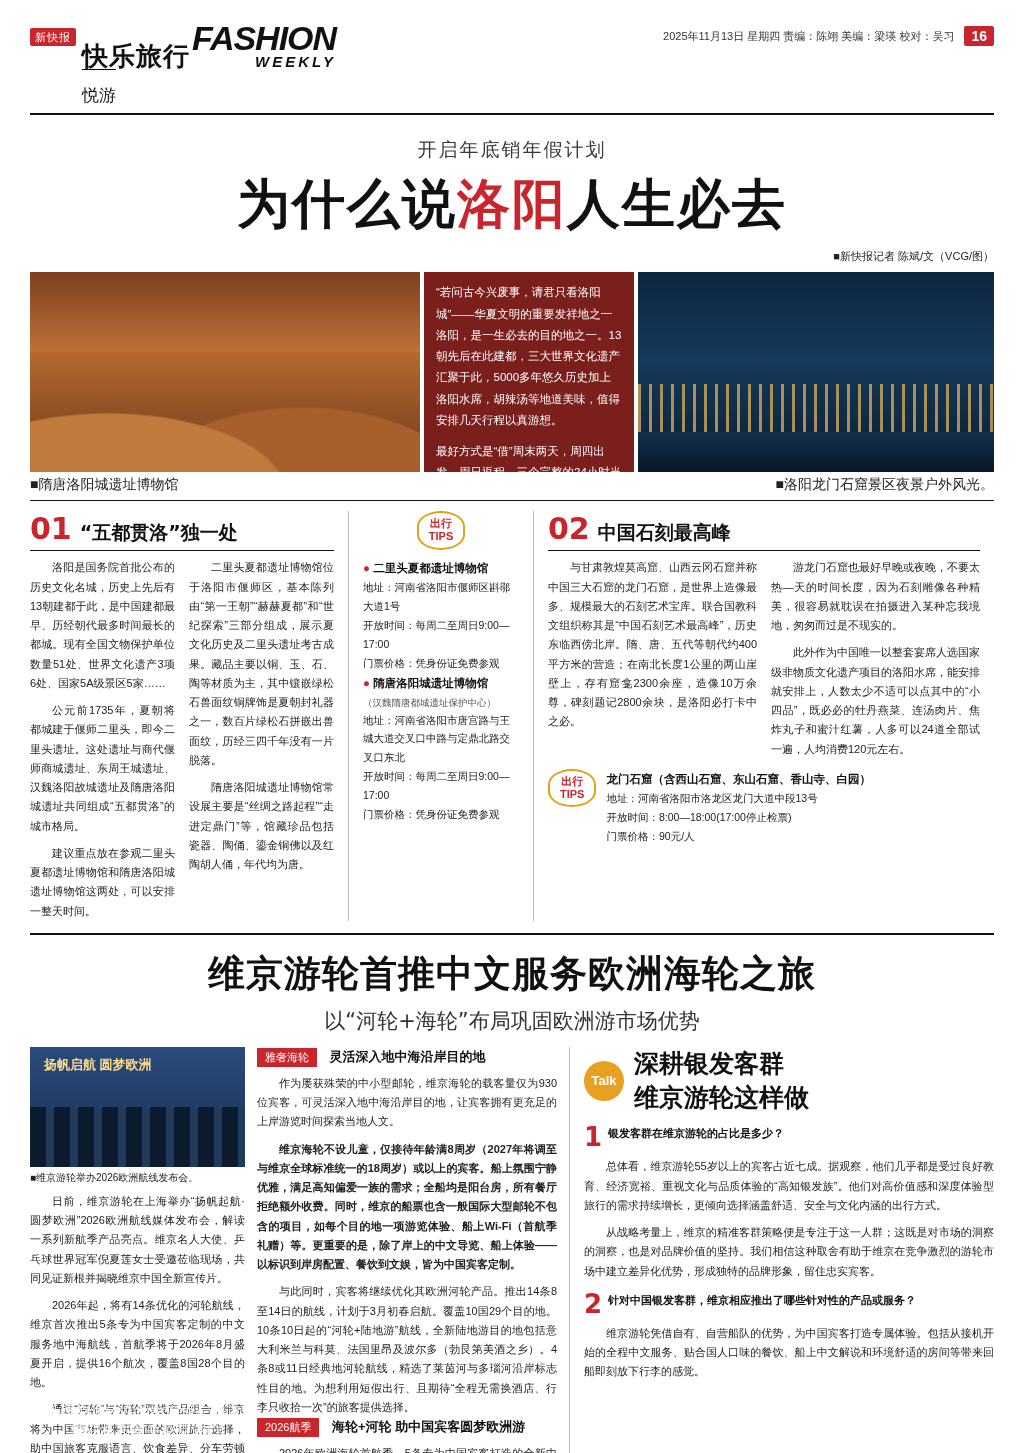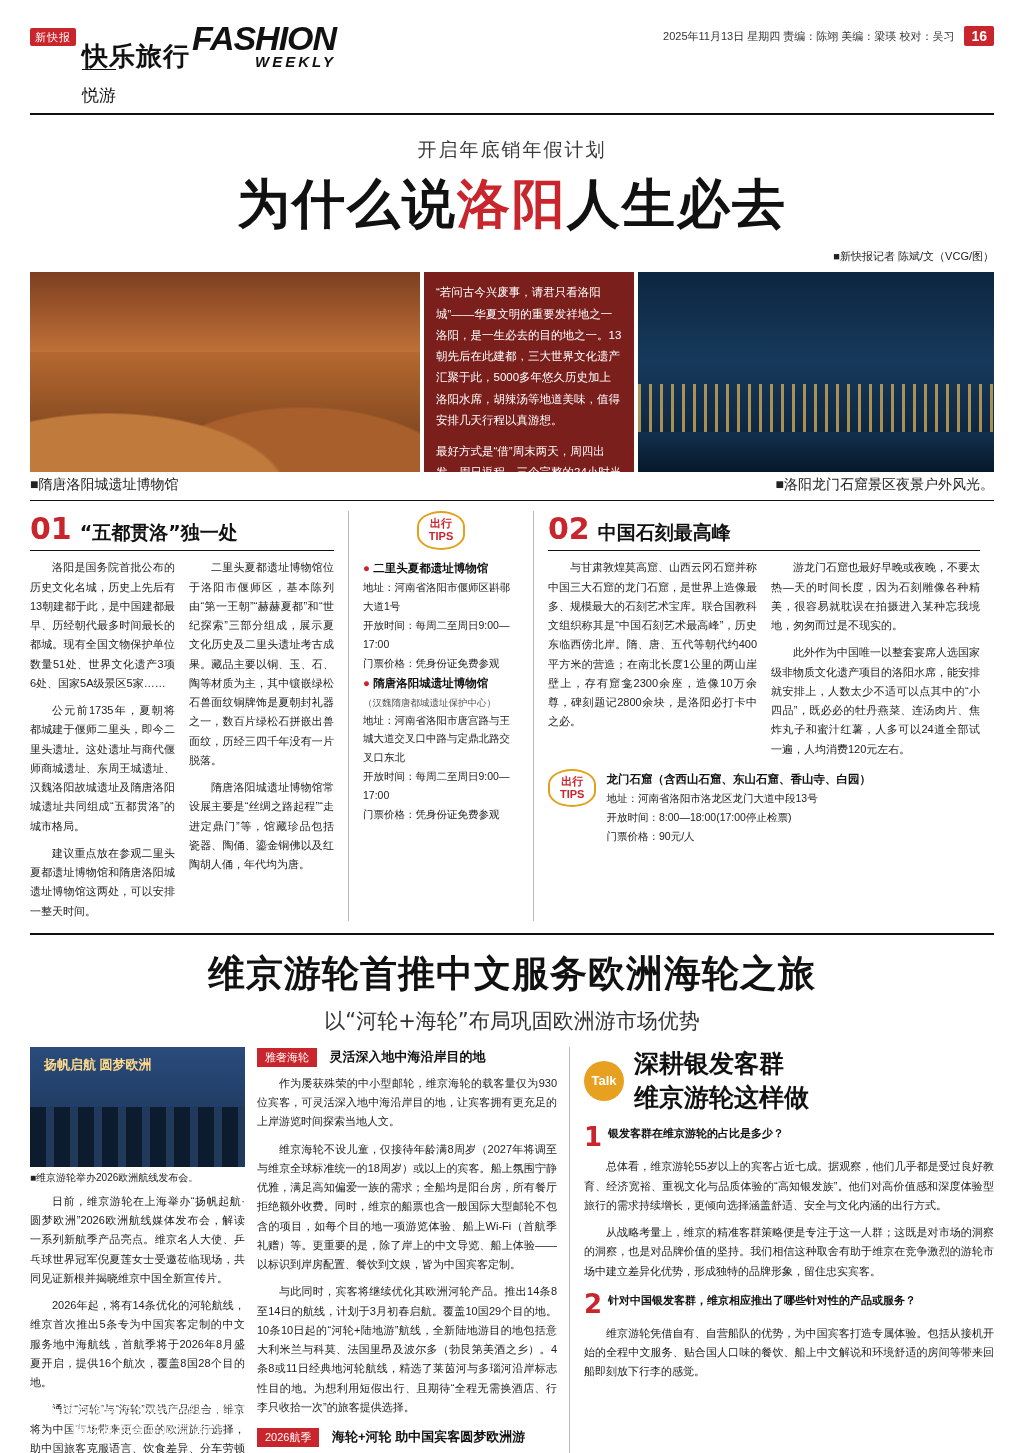--- a/index.html
+++ b/index.html
@@ -199,24 +199,24 @@
 
     </div>
 
     <div style="flex:0 0 300px;">
       <div>
         <span class="tagred">雅奢海轮</span>
         <span class="subhead">灵活深入地中海沿岸目的地</span>
       </div>
       <div class="body">
         <p style="margin:0 0 8px 0;text-indent:2em;">作为屡获殊荣的中小型邮轮，维京海轮的载客量仅为930位宾客，可灵活深入地中海沿岸目的地，让宾客拥有更充足的上岸游览时间探索当地人文。</p>
-        <p style="margin:8px 0 8px 0;text-indent:2em;">维京海轮不设儿童，仅接待年龄满8周岁（2027年将调至与维京全球标准统一的18周岁）或以上的宾客。船上氛围宁静优雅，满足高知偏爱一族的需求；全船均是阳台房，所有餐厅拒绝额外收费。同时，维京的船票也含一般国际大型邮轮不包含的项目，如每个目的地一项游览体验、船上Wi-Fi（首航季礼赠）等。更重要的是，除了岸上的中文导览、船上体验——以标识到岸房配置、餐饮到文娱，皆为中国宾客定制。</p>
+        <p style="margin:8px 0 8px 0;text-indent:2em;font-weight:bold;">维京海轮不设儿童，仅接待年龄满8周岁（2027年将调至与维京全球标准统一的18周岁）或以上的宾客。船上氛围宁静优雅，满足高知偏爱一族的需求；全船均是阳台房，所有餐厅拒绝额外收费。同时，维京的船票也含一般国际大型邮轮不包含的项目，如每个目的地一项游览体验、船上Wi-Fi（首航季礼赠）等。更重要的是，除了岸上的中文导览、船上体验——以标识到岸房配置、餐饮到文娱，皆为中国宾客定制。</p>
         <p style="margin:0;text-indent:2em;">与此同时，宾客将继续优化其欧洲河轮产品。推出14条8至14日的航线，计划于3月初春启航。覆盖10国29个目的地。10条10日起的“河轮+陆地游”航线，全新陆地游目的地包括意大利米兰与科莫、法国里昂及波尔多（勃艮第美酒之乡）。4条8或11日经典地河轮航线，精选了莱茵河与多瑙河沿岸标志性目的地。为想利用短假出行、且期待“全程无需换酒店、行李只收拾一次”的旅客提供选择。</p>
       </div>
-      <div style="margin-top:10px;">
+      <div style="">
         <span class="tagred">2026航季</span>
         <span class="subhead">海轮+河轮  助中国宾客圆梦欧洲游</span>
       </div>
       <div class="body">
         <p style="margin:0;text-indent:2em;">2026年欧洲海轮首航季，5条专为中国宾客打造的全新中文服务地中海航线将于8月启航。航线涵盖西班牙巴塞罗那、意大利罗马与威尼斯、克罗地亚杜布罗夫尼克、希腊雅典及圣托里尼等多个地中海热门目的地，带领宾客穿越千年古老文明，感受沿岸迷人风光。</p>
       </div>
     </div>
 
     <div style="flex:1 1 auto;border-left:1px solid #bbb;padding-left:14px;">
       <div style="display:flex;align-items:center;gap:10px;">

